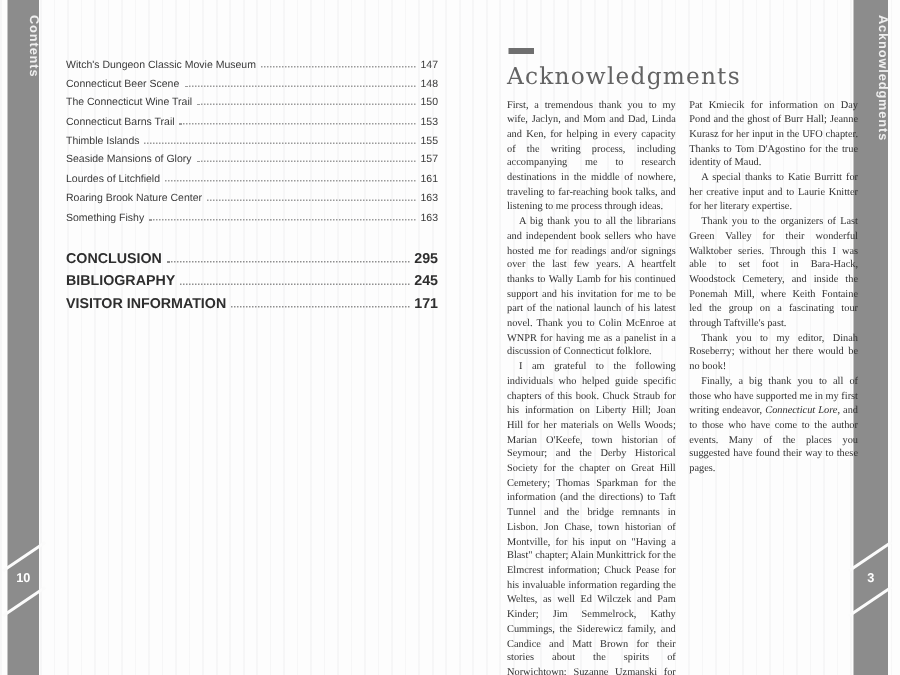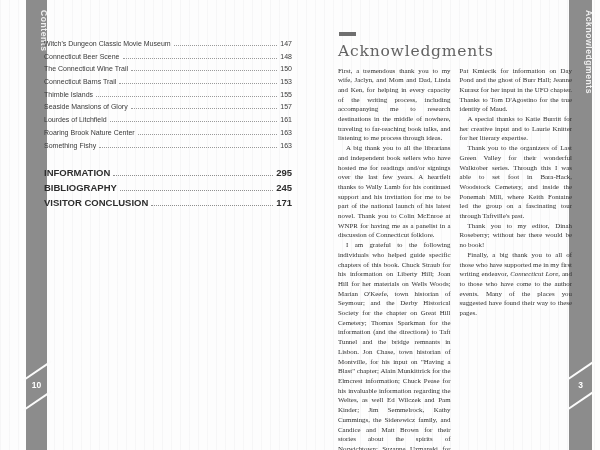--- a/index.html
+++ b/index.html
@@ -5,21 +5,21 @@
   html,body{margin:0;padding:0;background:#e9e9e9;}
   .spread{
     position:relative;width:600px;height:450px;overflow:hidden;
     background:
       repeating-linear-gradient(90deg, rgba(120,120,130,0.05) 0 1px, rgba(255,255,255,0) 1px 9px),
       #fdfdfd;
     font-family:"Liberation Sans",sans-serif;
   }
   
   .edge-bar{position:absolute;top:0;height:450px;background:#8c8c8c;}
-  .bar-left{left:5px;width:21px;margin-left:21px;}
+  .bar-left{left:5px;width:21px;}
   .bar-right{right:8px;width:23px;}
   .bar-label{
     position:absolute;top:10px;left:0;width:100%;
     writing-mode:vertical-rl;
     color:#efefef;font-size:8.5px;font-weight:bold;letter-spacing:0.6px;
     display:flex;justify-content:flex-start;
     text-align:left;line-height:1;margin:0 auto;
     transform:translateX(1px);
   }
   .page-num{
@@ -119,31 +119,31 @@
       <span class="toc-page">163</span>
     </div>
     <div class="toc-row">
       <span>Something Fishy</span>
       <span class="toc-leader"></span>
       <span class="toc-page">163</span>
     </div>
 
     <div class="toc-sections">
       <div class="toc-row">
-        <span>INFORMATION</span>
+        <span>CONCLUSION</span>
         <span class="toc-leader"></span>
         <span class="toc-page">295</span>
       </div>
       <div class="toc-row">
         <span>BIBLIOGRAPHY</span>
         <span class="toc-leader"></span>
         <span class="toc-page">245</span>
       </div>
       <div class="toc-row">
-        <span>VISITOR CONCLUSION</span>
+        <span>VISITOR INFORMATION</span>
         <span class="toc-leader"></span>
         <span class="toc-page">171</span>
       </div>
     </div>
   </div>
 
   <div class="ack">
     <div class="ack-dash"></div>
     <h1 class="ack-heading">Acknowledgments</h1>
     <div class="ack-cols">

